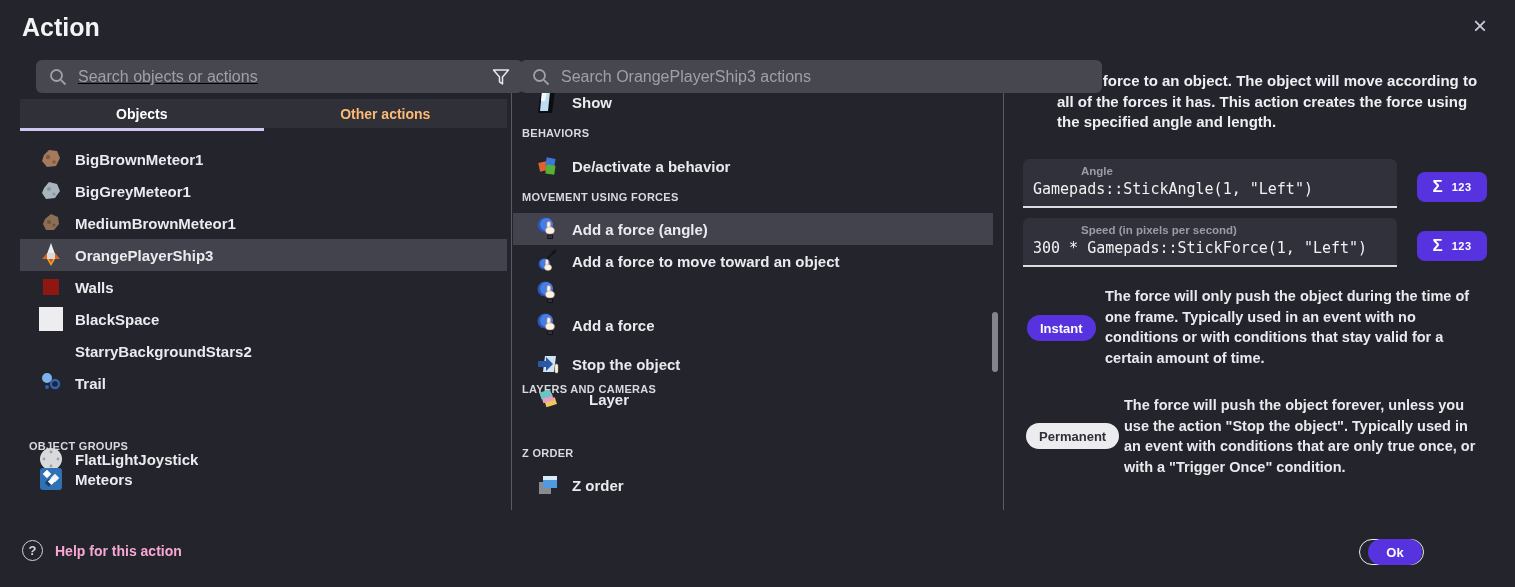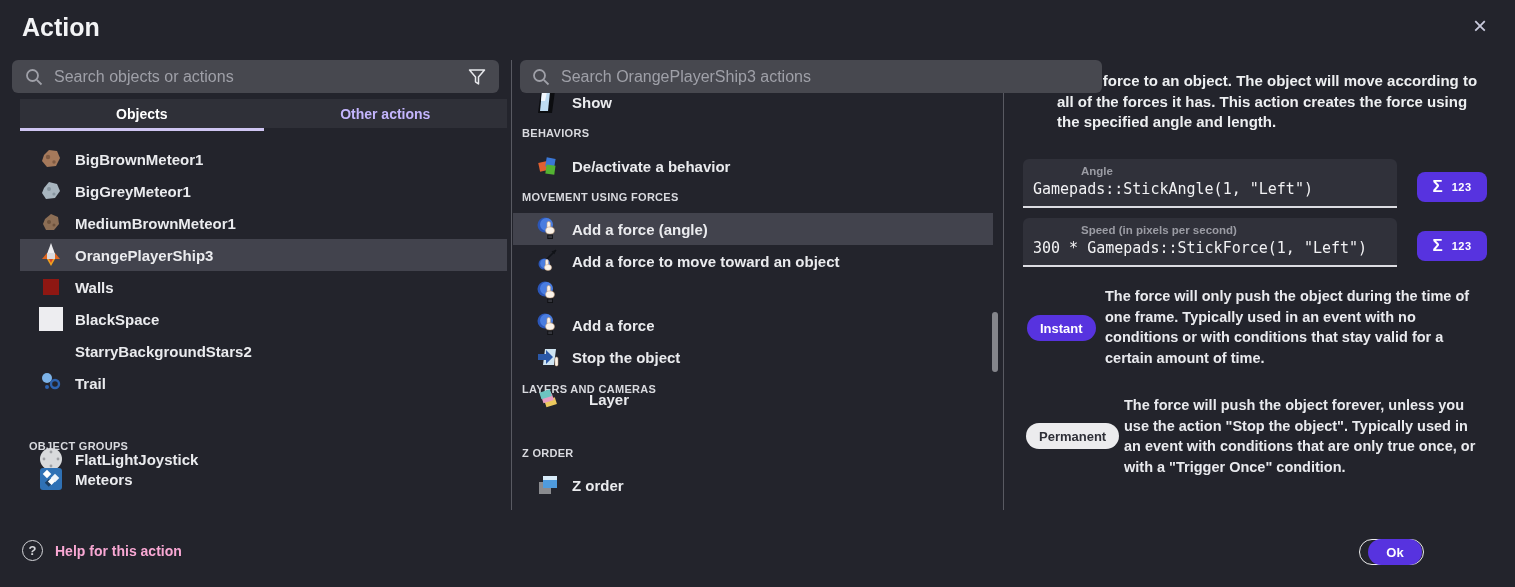--- a/index.html
+++ b/index.html
@@ -17,21 +17,21 @@
   .searchbox { position:absolute; height:33px; background:#47484f; border-radius:6px;
     display:flex; align-items:center; padding:0 12px; z-index:5; }
   .searchbox input { flex:1; background:transparent; border:none; outline:none;
     font-size:16px; color:#e8e9ec; font-family:"Liberation Sans",sans-serif; }
   .searchbox input::placeholder { color:#9fa0a8; opacity:1; }
   .sicon { width:20px; height:20px; margin-right:10px; flex:none; }
   .ficon { width:20px; height:20px; flex:none; cursor:pointer; }
   
   .tabs { position:absolute; left:20px; top:99px; width:487px; height:29px; display:flex; background:#2f3038; }
   .tab { flex:1; display:flex; align-items:center; justify-content:center;
-    font-size:14px; font-weight:700; color:#c4b5fd; position:relative; cursor:pointer; }
+    font-size:14px; font-weight:700; color:#fdba74; position:relative; cursor:pointer; }
   .tab.active { color:#ffffff; }
   .tab.active::after { content:""; position:absolute; left:0; right:0; bottom:-3px; height:3px; background:#cfc5f2; }
   
   .row { position:absolute; left:20px; width:487px; height:32px; display:flex; align-items:center;
     padding-left:18px; cursor:pointer; }
   .row.sel { background:#42434d; }
   .mrow { position:absolute; left:513px; width:480px; height:32px; display:flex; align-items:center;
     padding-left:22px; cursor:pointer; }
   .mrow.sel { background:#42434d; }
   .icon { width:26px; height:28px; display:flex; align-items:center; justify-content:center;
@@ -66,21 +66,21 @@
   .btn.cancel { left:1359px; width:65px; border:1px solid #eceded; color:#f2f3f5; background:transparent; }
   .btn.ok { left:1368px; width:54px; background:#5733df; color:#ffffff; border:none; }
 </style>
 </head>
 <body>
 
 <div class="dialog">
   <div class="title">Action</div>
   <div class="close">×</div>
 
-  <div class="searchbox" style="left:12px; top:60px; width:487px;">
+  <div class="searchbox" style="left:36px; top:60px; width:487px;text-decoration:underline;">
     <svg class="sicon" viewBox="0 0 20 20">
       <circle cx="8.5" cy="8.5" r="5.5" fill="none" stroke="#9fa0a8" stroke-width="1.8"></circle>
       <line x1="12.8" y1="12.8" x2="17.5" y2="17.5" stroke="#9fa0a8" stroke-width="1.8"></line>
     </svg>
     <input type="text" placeholder="Search objects or actions" style="">
     <svg class="ficon" viewBox="0 0 20 20">
       <path d="M2.5 3 h15 l-6 7 v7 l-3 -2.2 v-4.8 z" fill="none" stroke="#e8e9ed" stroke-width="1.5" stroke-linejoin="round"></path>
     </svg>
   </div>
 
@@ -263,21 +263,21 @@
         <circle cx="9" cy="9" r="7.5" fill="#2b56b8"></circle>
           <circle cx="10.5" cy="8.5" r="6.5" fill="#4a7de0"></circle>
         <rect x="11" y="5.5" width="3.4" height="10" rx="1.7" fill="#fbf3ea" stroke="#c8a27e" stroke-width="0.6"></rect>
         <ellipse cx="14" cy="14.5" rx="4.4" ry="3.6" fill="#fbf3ea" stroke="#c8a27e" stroke-width="0.6"></ellipse>
         <rect x="11.8" y="19" width="4.6" height="3.6" fill="#34353c" stroke="#0c0d10" stroke-width="0.8"></rect>
       </svg>
     </span>
     <span class="rlabel">Add a force</span>
   </div>
 
-  <div class="mrow" style="top:341px;">
+  <div class="mrow" style="top:348px;">
     <span class="icon">
       <svg width="24" height="24" viewBox="0 0 24 24">
         <polygon points="9,4 20,4 18,20 7,20" fill="#cfe4f2"></polygon>
         <path d="M2 9 h8 v-4 l7 7 -7 7 v-4 h-8 z" fill="#2a58a8"></path>
         <rect x="19" y="12" width="3" height="9" rx="1.5" fill="#fbf3ea" stroke="#c8a27e" stroke-width="0.5"></rect>
       </svg>
     </span>
     <span class="rlabel">Stop the object</span>
   </div>
 

